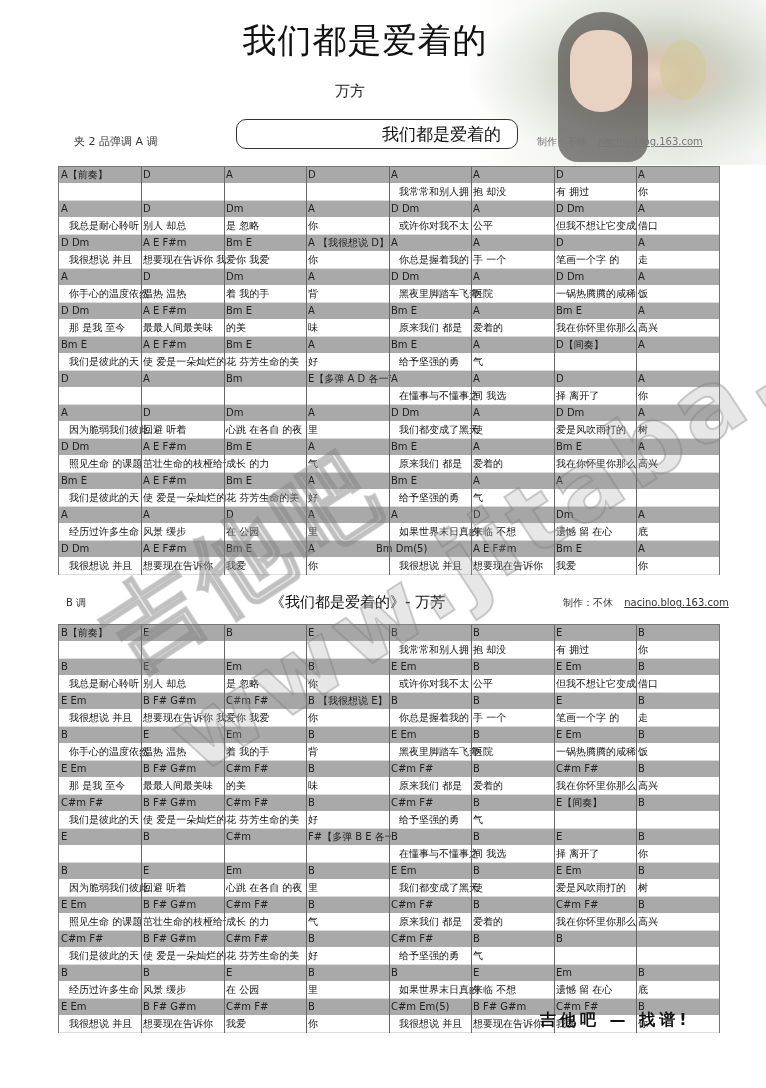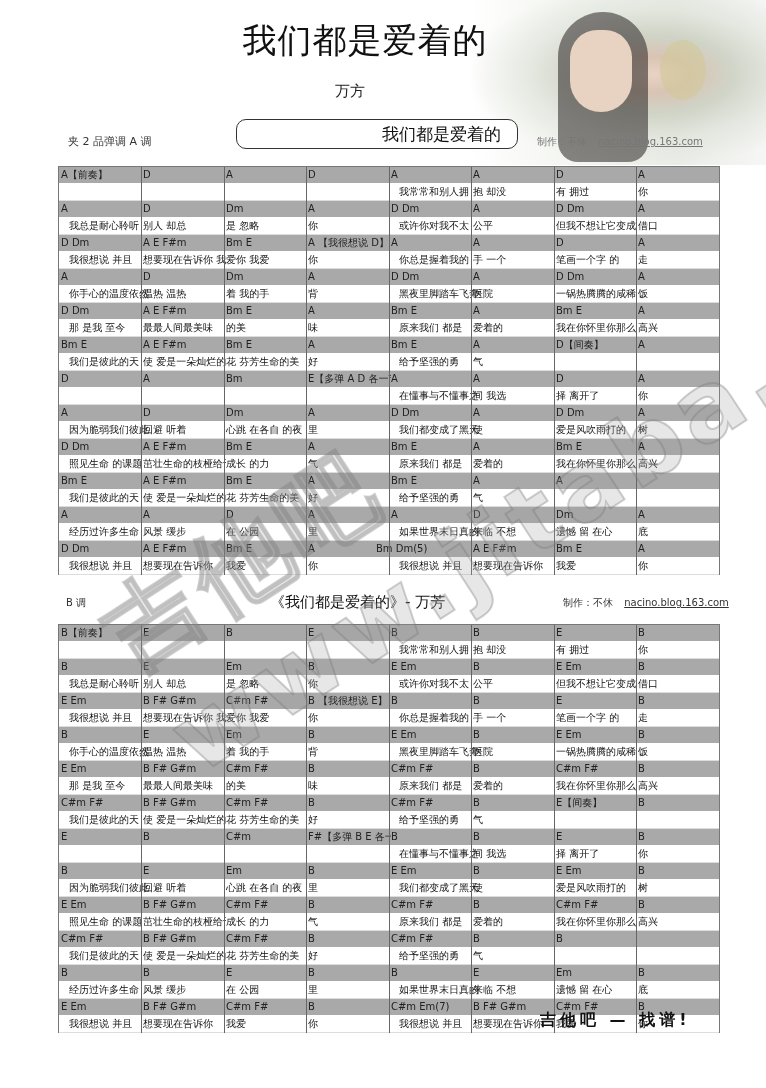--- a/index.html
+++ b/index.html
@@ -5,21 +5,21 @@
   html,body{margin:0;padding:0;background:#fff;}
   body{width:766px;height:1088px;position:relative;overflow:hidden;font-family:"DejaVu Sans","Liberation Sans",sans-serif;color:#222;}
   .photo{position:absolute;left:470px;top:0;width:296px;height:165px;
     background:radial-gradient(ellipse at 62% 45%, #e9d3c4 0%, #d9c4b4 14%, rgba(200,205,190,0.8) 30%, rgba(220,225,215,0.6) 50%, rgba(255,255,255,0) 72%),
                linear-gradient(90deg, rgba(255,255,255,1) 0%, rgba(235,238,230,0.6) 35%, rgba(225,230,220,0.7) 70%, rgba(245,245,245,0.9) 100%);}
   .photo .hair{position:absolute;left:88px;top:12px;width:90px;height:150px;border-radius:45px 45px 20px 20px;background:rgba(40,35,35,0.55);}
   .photo .face{position:absolute;left:100px;top:30px;width:62px;height:82px;border-radius:30px 30px 34px 34px;background:#e8d2c1;}
   .photo .flower{position:absolute;left:190px;top:40px;width:46px;height:60px;border-radius:50%;background:rgba(210,200,150,0.55);}
   .title{position:absolute;left:200px;top:18px;width:330px;text-align:center;font-size:34px;letter-spacing:1px;color:#111;}
   .artist{position:absolute;left:335px;top:82px;font-size:15px;color:#222;}
-  .capo{position:absolute;left:68px;top:134px;font-size:11px;color:#333;}
+  .capo{position:absolute;left:74px;top:134px;font-size:11px;color:#333;}
   .searchbox{position:absolute;left:236px;top:119px;width:280px;height:28px;border:1px solid #333;border-radius:10px;background:rgba(255,255,255,0.9);}
   .searchbox span{position:absolute;right:16px;top:3px;font-size:17px;color:#111;}
   .maker1{position:absolute;left:537px;top:135px;font-size:10px;color:#777;}
   .maker1 .link{text-decoration:underline;margin-left:8px;}
   .grid{position:absolute;left:58px;width:660px;border-left:1px solid #777;border-right:1px solid #777;border-top:1px solid #777;}
   .row{position:relative;height:16px;border-bottom:1px solid #fff;}
   .row.chord{background:#a9a9a9;}
   .row.lyric{background:#fff;border-bottom:1px solid #ddd;}
   .cell{position:absolute;top:0;height:16px;line-height:16px;font-size:10px;white-space:nowrap;overflow:hidden;}
   .chord .cell{color:#222;padding-left:2px;}
@@ -529,21 +529,21 @@
       <div class="cell" style="left: 330px; width: 82px; text-align: left; padding-left: 10px;">如果世界末日真的</div>
       <div class="cell" style="left: 412px; width: 83px; text-align: left; padding-left: 2px;">来临    不想</div>
       <div class="cell" style="left: 495px; width: 82px; text-align: left; padding-left: 2px;">遗憾    留 在心</div>
       <div class="cell" style="left: 577px; width: 83px; text-align: left; padding-left: 2px;">底</div>
     </div>
     <div class="row chord">
       <div class="cell" style="left: 0px; width: 82px;">E    Em</div>
       <div class="cell" style="left: 82px; width: 83px;">B  F#  G#m</div>
       <div class="cell" style="left: 165px; width: 82px;">C#m   F#</div>
       <div class="cell" style="left: 247px; width: 83px;">B</div>
-      <div class="cell" style="left: 330px; width: 82px;">C#m   Em(7)</div>
+      <div class="cell" style="left: 330px; width: 82px;">C#m   Em(5)</div>
       <div class="cell" style="left: 412px; width: 83px;">B  F#  G#m</div>
       <div class="cell" style="left: 495px; width: 82px;">C#m   F#</div>
       <div class="cell" style="left: 577px; width: 83px;">B</div>
     </div>
     <div class="row lyric">
       <div class="cell" style="left: 0px; width: 82px; text-align: left; padding-left: 10px;">我很想说  并且</div>
       <div class="cell" style="left: 82px; width: 83px; text-align: left; padding-left: 2px;">想要现在告诉你</div>
       <div class="cell" style="left: 165px; width: 82px; text-align: left; padding-left: 2px;">    我爱</div>
       <div class="cell" style="left: 247px; width: 83px; text-align: left; padding-left: 2px;">你</div>
       <div class="cell" style="left: 330px; width: 82px; text-align: left; padding-left: 10px;">我很想说  并且</div>

